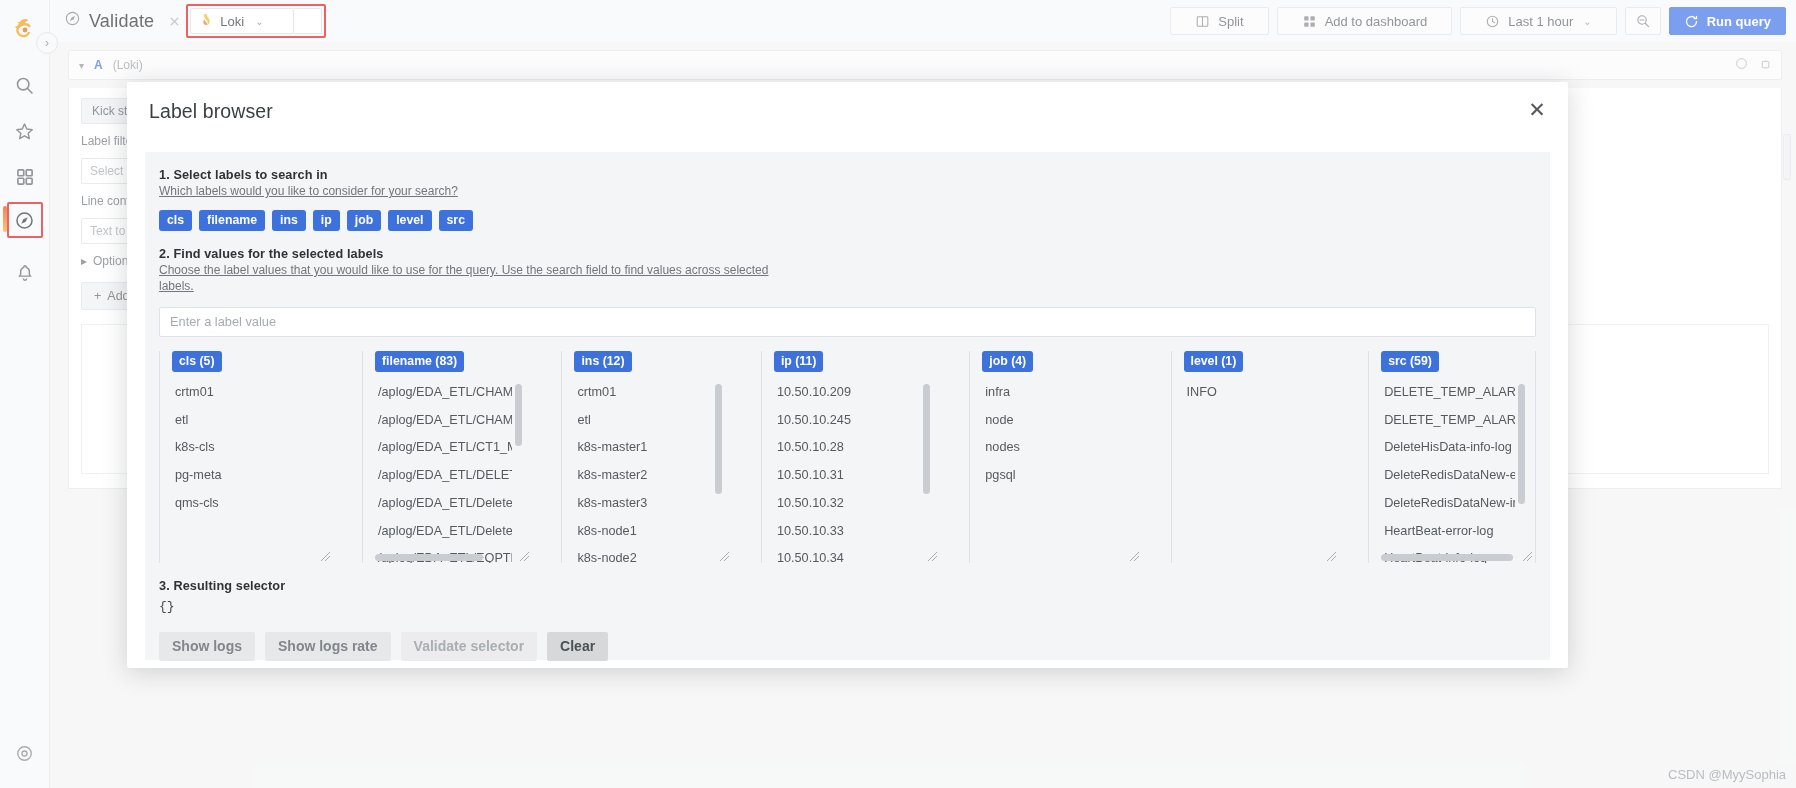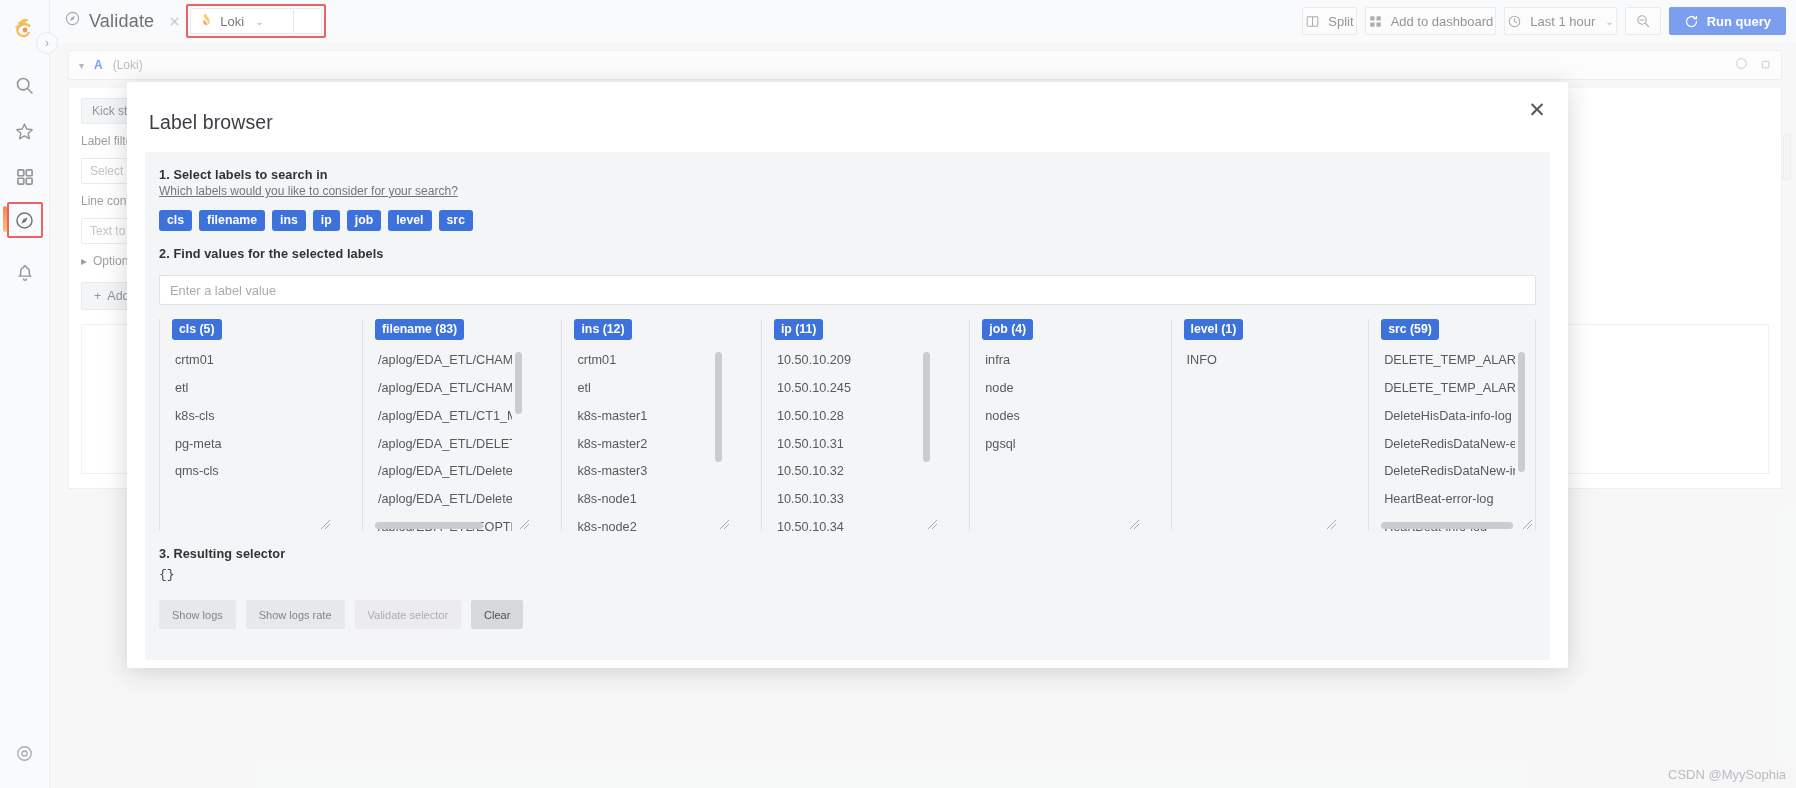--- a/index.html
+++ b/index.html
@@ -111,21 +111,21 @@
   #toolbar-right {
     margin-left: auto;
     display:flex; align-items:center; gap: 8px;
   }
   .tb-btn {
     height: 28px;
     background: #fbfbfc;
     border: 1px solid #e2e5e8;
     border-radius: 2px;
     display: flex; align-items: center; gap: 8px;
-    padding: 0 2px;
+    padding: 0 24px;
     font-size: 13px; color: #6d7177;
     white-space: nowrap;
   }
   .tb-btn svg { display:block; opacity:.75;}
   #btn-run {
     background: #4f7fe8;
     border-color: #4f7fe8;
     color: #ffffff;
     font-weight: 600;
     padding: 8px 14px;
@@ -195,22 +195,22 @@
     left: 127px; top: 82px;
     width: 1441px; height: 586px;
     background: #ffffff;
     box-shadow: 0 4px 26px rgba(30,34,40,.18);
     border-radius: 2px;
     z-index: 60;
     overflow: hidden;
   }
   #modal-header {
     height: 52px;
-    display:flex; align-items:flex-end;
-    padding: 2px 22px 0 22px;
+    display:flex; align-items:flex-start;
+    padding: 18px 22px 0 22px;
     position: relative;
   }
   #modal-title {
     font-size: 19.5px; color: #3b3f44; font-weight: 400;
     letter-spacing: .1px;
   }
   #modal-close {
     position:absolute; right: 18px; top: 14px;
     width: 26px; height: 26px;
     display:flex;align-items:center;justify-content:center;
@@ -340,25 +340,26 @@
     font-family: "Liberation Mono", monospace;
   }
   #modal-actions {
     display:flex; gap: 10px; margin-top: 18px;
   }
   .act-btn {
     height: 29px;
     padding: 0 13px;
     border-radius: 2px;
     border: none;
-    font-size: 11px;
+    font-size: 14px;
     color: #81868c;
     background: #e7e8ea;
     display:flex; align-items:center;
     font-family: "Liberation Sans", sans-serif;
+    font-weight: bold;
   }
   .act-btn.strong { color: #4b5055; background: #d6d8da; }
   .act-btn.muted  { color: #a9aeb3; background: #ececee; }
 
   
   #watermark {
     position:absolute; right: 10px; bottom: 6px;
     font-size: 13px; color: #b9bdc2;
     z-index: 80;
   }
@@ -585,20 +586,21 @@
             <div class="chip">ins</div>
             <div class="chip">ip</div>
             <div class="chip">job</div>
             <div class="chip">level</div>
             <div class="chip">src</div>
           </div>
       </div>
 
       <div>
         <div class="step-title">2. Find values for the selected labels</div>
+        <div class="step-desc">Choose the label values that you would like to use for the query. Use the search field to find values across selected labels.</div>
         <input id="value-search" type="text" placeholder="Enter a label value" style="">
       </div>
 
       <div id="columns">
           <div class="col c-cls">
             <div class="col-head">cls (5)</div>
             <div class="col-list">
               <div class="val">crtm01</div>
               <div class="val">etl</div>
               <div class="val">k8s-cls</div>

